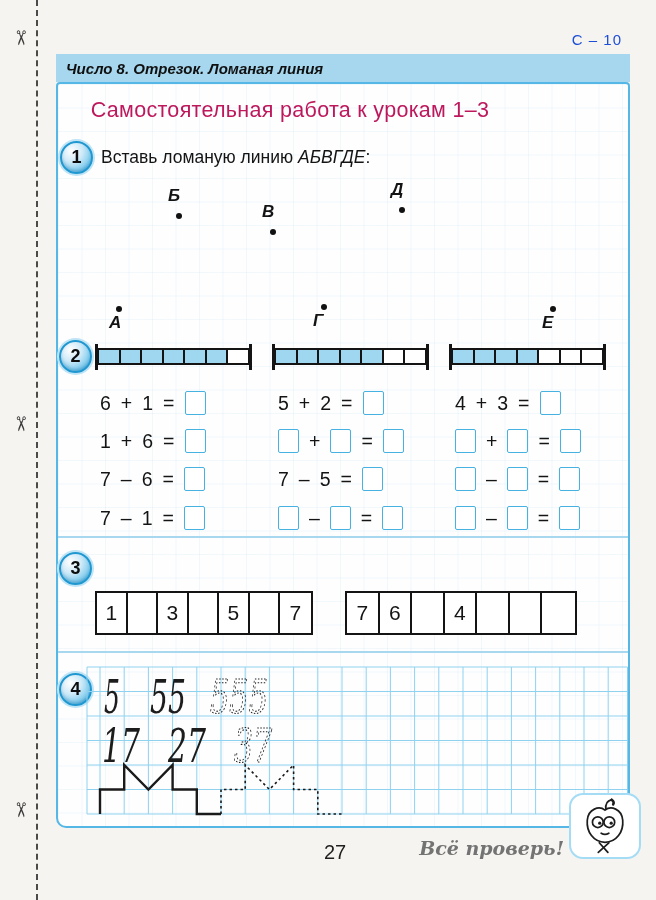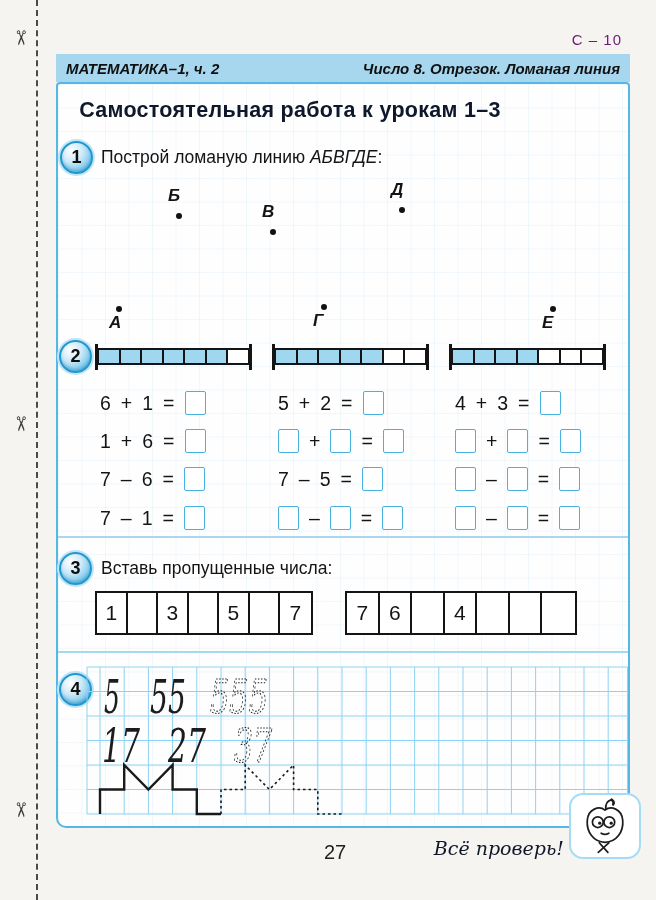--- a/index.html
+++ b/index.html
@@ -3,34 +3,34 @@
 <meta charset="utf-8">
 <style>
   html,body{margin:0;padding:0;}
   body{background:#f3f2ee;font-family:"Liberation Sans",sans-serif;}
   #page{position:relative;width:656px;height:900px;background:#f5f4f0;overflow:hidden;}
 
   
   .cut-line{position:absolute;left:36px;top:0;height:900px;width:0;border-left:2px dashed #4a4a4a;}
   .scissors{position:absolute;left:13px;font-size:20px;color:#3a3a3a;transform:rotate(90deg);}
 
-  .page-code{position:absolute;top:31px;left:560px;width:62px;text-align:right;font-size:15px;color:#701a75;letter-spacing:1px;}
+  .page-code{position:absolute;top:31px;left:560px;width:62px;text-align:right;font-size:15px;color:#1d4ed8;letter-spacing:1px;}
 
   .header-bar{position:absolute;left:56px;top:54px;width:574px;height:28px;background:#a6d7ee;
     display:flex;align-items:center;justify-content:space-between;box-sizing:border-box;padding:0 10px;}
   .header-bar span{font-size:15px;font-weight:bold;font-style:italic;color:#101010;}
 
   .content-box{position:absolute;left:56px;top:82px;width:574px;height:746px;box-sizing:border-box;
     background:#fefefe;border:2px solid #54b7e6;border-radius:4px 4px 10px 10px;
     background-image:linear-gradient(rgba(150,205,235,.12) 1px,transparent 1px),
                      linear-gradient(90deg,rgba(150,205,235,.12) 1px,transparent 1px);
     background-size:23.5px 23.5px;}
 
   .worksheet-title{position:absolute;left:56px;top:98px;width:468px;text-align:center;
-    font-size:21.5px;font-weight:bold;color:#0f172a;letter-spacing:.3px;}
+    font-size:21.5px;font-weight:normal;color:#be185d;letter-spacing:.3px;}
 
   .badge{position:absolute;width:33px;height:33px;border-radius:50%;box-sizing:border-box;
     background:radial-gradient(circle at 33% 28%,#ffffff 0%,#cfeaf8 38%,#7ecbed 72%,#2f9fd8 100%);
     border:2px solid #1f97d0;box-shadow:0 0 0 2px #bfe4f6, inset 0 -2px 3px rgba(0,80,140,.25);
     display:flex;align-items:center;justify-content:center;font-weight:bold;font-size:18px;color:#0d0d0d;}
 
   .prompt{position:absolute;font-size:17.5px;color:#141414;}
   .prompt i{}
 
   .pt-dot{position:absolute;width:6px;height:6px;border-radius:50%;background:#111;}
@@ -50,48 +50,47 @@
 
   .divider{position:absolute;left:58px;width:570px;height:0;border-top:2px solid #a8d8ef;}
 
   .num-strip{position:absolute;display:flex;height:44px;box-sizing:border-box;border:2px solid #141414;background:#fff;}
   .ns-cell{border-right:2px solid #141414;display:flex;align-items:center;justify-content:center;
     font-size:21px;color:#141414;box-sizing:border-box;}
   .ns-cell:last-child{border-right:none;}
 
   .footer-page-num{position:absolute;left:312px;top:841px;width:46px;text-align:center;font-size:20px;color:#1f1f1f;}
   .footer-note{position:absolute;right:92px;top:837px;font-family:"DejaVu Serif",serif;font-style:italic;
-    font-weight:normal;font-size:19px;color:#0f172a;}
+    font-weight:bold;font-size:19px;color:#737373;}
   .mascot-box{position:absolute;left:569px;top:793px;width:72px;height:66px;box-sizing:border-box;
     border:2.5px solid #a5dcf5;border-radius:14px;background:#fff;display:flex;align-items:center;justify-content:center;}
 </style>
 </head>
 <body>
 
 <div id="page">
 
   <div class="cut-line"></div>
   <span class="scissors" style="top:26px">✂</span>
   <span class="scissors" style="top:412px">✂</span>
   <span class="scissors" style="top:798px">✂</span>
 
   <div class="page-code">С – 10</div>
 
   <div class="header-bar">
-    <span>МАТЕМАТИКА–1, ч. 2</span>
     <span>Число 8. Отрезок. Ломаная линия</span>
   </div>
 
   <div class="content-box"></div>
 
   <div class="worksheet-title">Самостоятельная работа к урокам 1–3</div>
 
   <div class="badge" style="left:60px;top:141px">1</div>
   <div class="prompt" style="left:101px;top:147px">
-    <span>Построй ломаную линию</span>
+    <span>Вставь ломаную линию</span>
     <i>АБВГДЕ</i><span>:</span>
   </div>
   <div id="points-layer">
       <div class="pt-dot" style="left: 176px; top: 213px;"></div>
       <div class="pt-label" style="left: 168px; top: 186px;">Б</div>
       <div class="pt-dot" style="left: 270px; top: 229px;"></div>
       <div class="pt-label" style="left: 262px; top: 202px;">В</div>
       <div class="pt-dot" style="left: 399px; top: 207px;"></div>
       <div class="pt-label" style="left: 391px; top: 180px;">Д</div>
       <div class="pt-dot" style="left: 116px; top: 306px;"></div>
@@ -215,21 +214,20 @@
         <span class="op">–</span>
         <span class="answer-box"></span>
         <span class="eq">=</span>
         <span class="answer-box"></span>
       </div>
     </div>
 
   <div class="divider" style="top:536px"></div>
 
   <div class="badge" style="left:59px;top:552px">3</div>
-  <div class="prompt" style="left:101px;top:558px">Вставь пропущенные числа:</div>
   <div id="numstrips-layer">
       <div class="num-strip" style="left: 95px; top: 591px;">
         <div class="ns-cell" style="width: 30.5px;">1</div>
         <div class="ns-cell" style="width: 30.5px;"></div>
         <div class="ns-cell" style="width: 30.5px;">3</div>
         <div class="ns-cell" style="width: 30.5px;"></div>
         <div class="ns-cell" style="width: 30.5px;">5</div>
         <div class="ns-cell" style="width: 30.5px;"></div>
         <div class="ns-cell" style="width: 30.5px;">7</div>
       </div>

